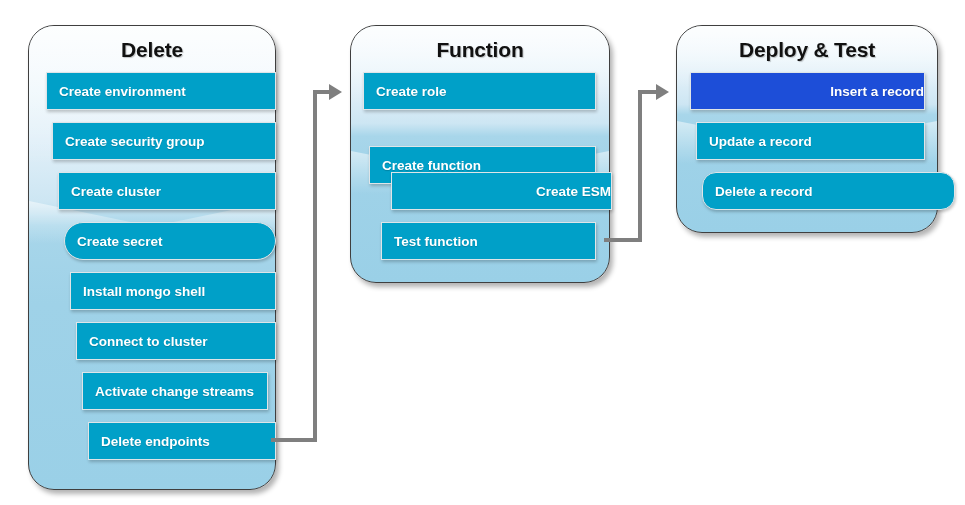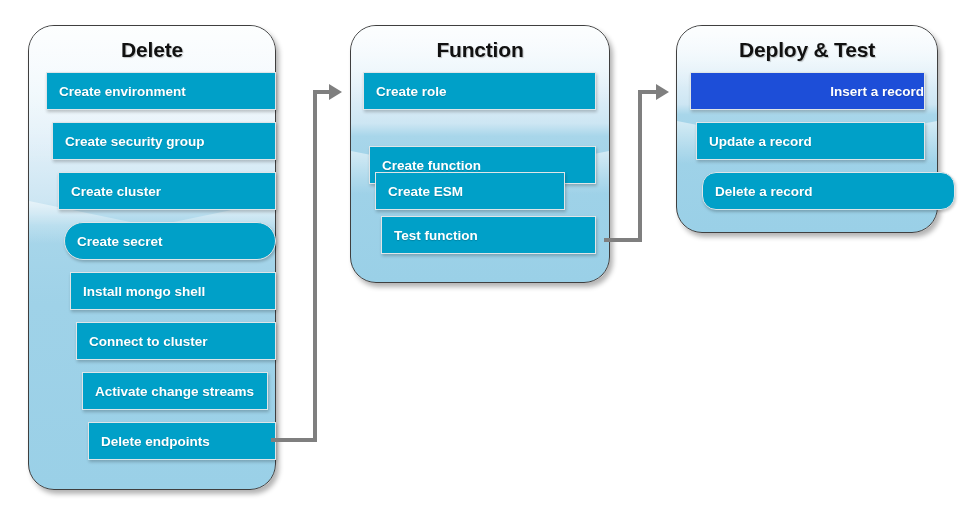--- a/index.html
+++ b/index.html
@@ -126,22 +126,22 @@
   <div class="step" style="left:88px; top:422px; width:188px;">Delete endpoints</div>
 
   <div class="panel" id="panel-function" style="left:350px; top:25px; width:260px; height:258px;">
     <div class="glossTop"></div>
     <div class="wave" style="top:122px;"></div>
     <div class="panel-title" style="top:12px;">Function</div>
   </div>
 
   <div class="step" style="left:363px; top:72px;  width:233px;">Create role</div>
   <div class="step" style="left:369px; top:122px; width:227px;margin-top:24px;">Create function</div>
-  <div class="step" style="left:375px; top:172px; width:190px;">Create ESM</div>
-  <div class="step" style="left:381px; top:216px; width:215px;">Test function</div>
+  <div class="step" style="left:391px; top:172px; width:221px;text-align:right;">Create ESM</div>
+  <div class="step" style="left:381px; top:222px; width:215px;">Test function</div>
 
   <div class="panel" id="panel-deploy-test" style="left:676px; top:25px; width:262px; height:208px;">
     <div class="glossTop"></div>
     <div class="wave" style="top:92px;"></div>
     <div class="panel-title" style="top:12px;">Deploy &amp; Test</div>
   </div>
 
   <div class="step highlight" style="left:690px; top:72px;  width:235px;">Insert a record</div>
   <div class="step" style="left:696px; top:122px; width:229px;">Update a record</div>
   <div class="step" style="left:702px; top:172px; width:253px;border-radius:14px;">Delete a record</div>

